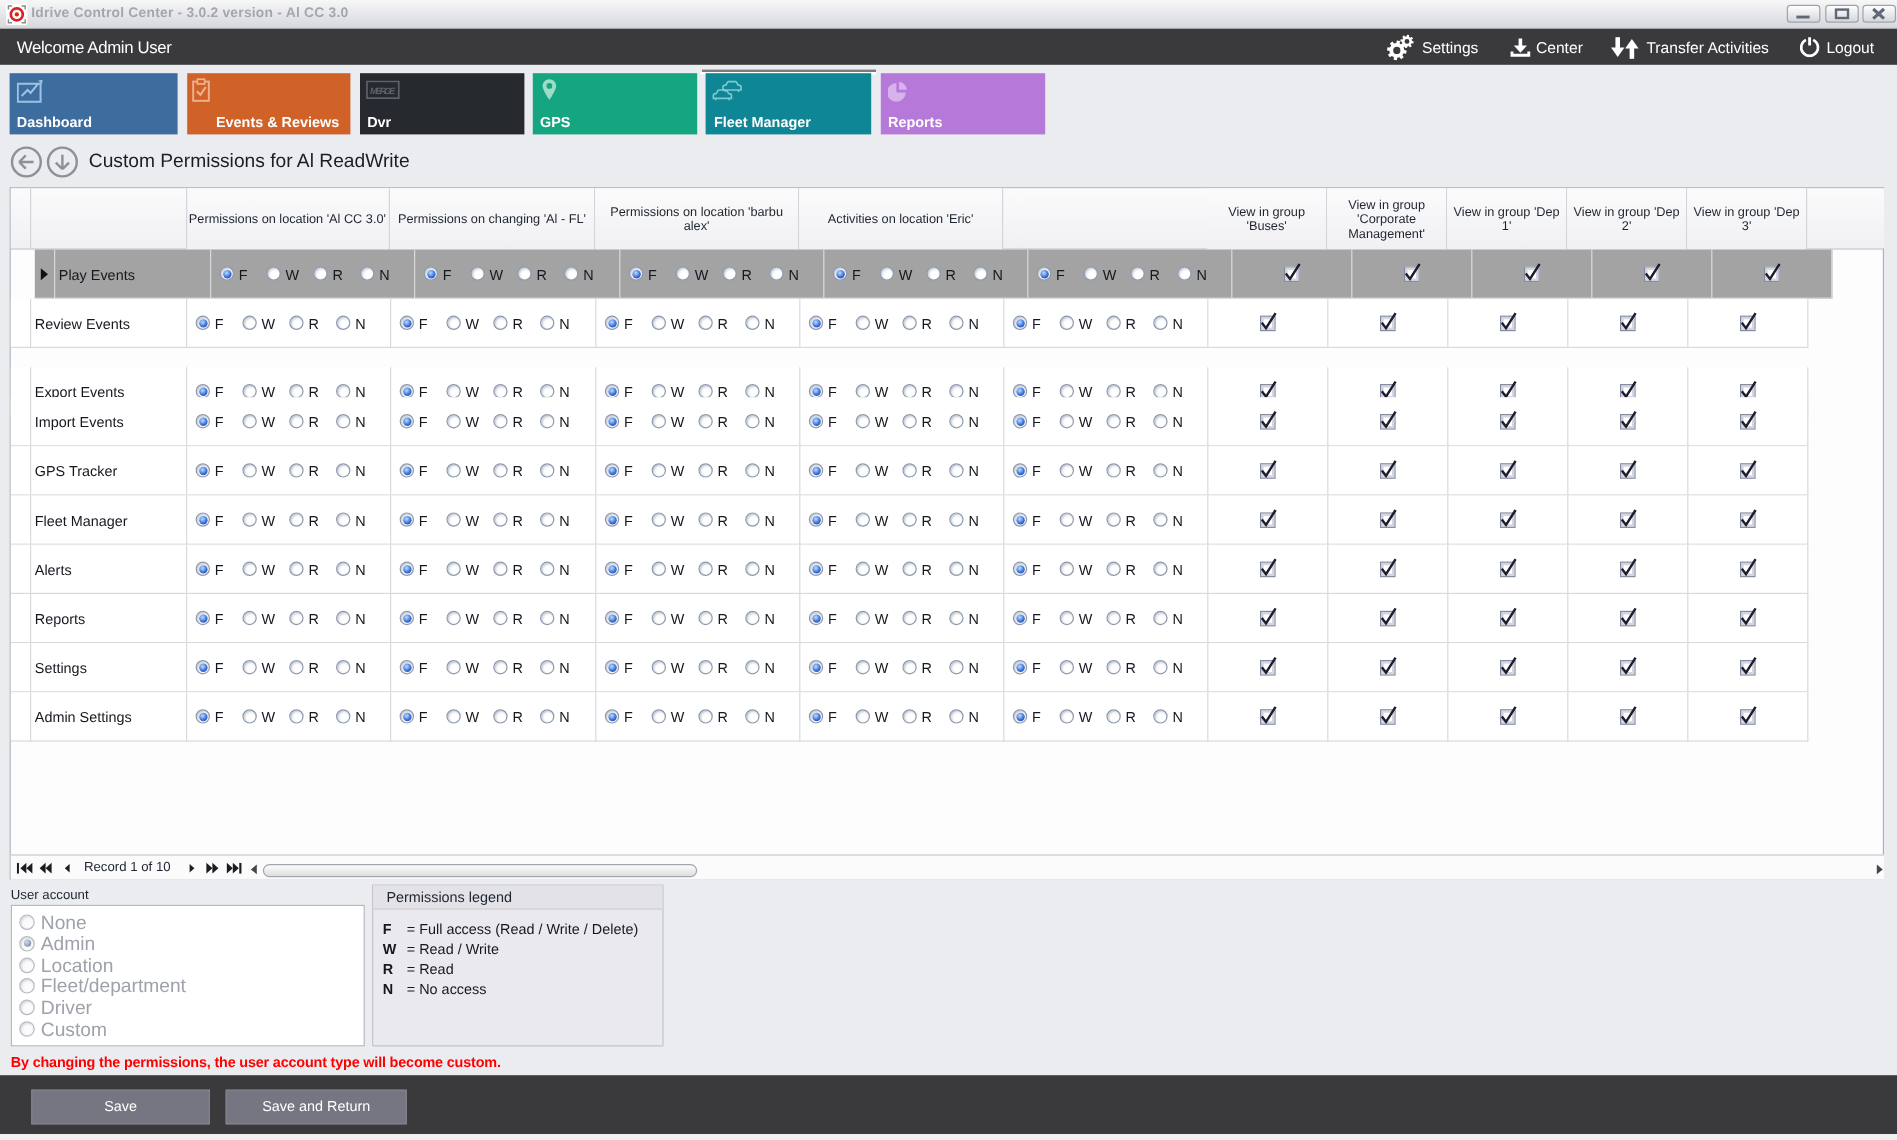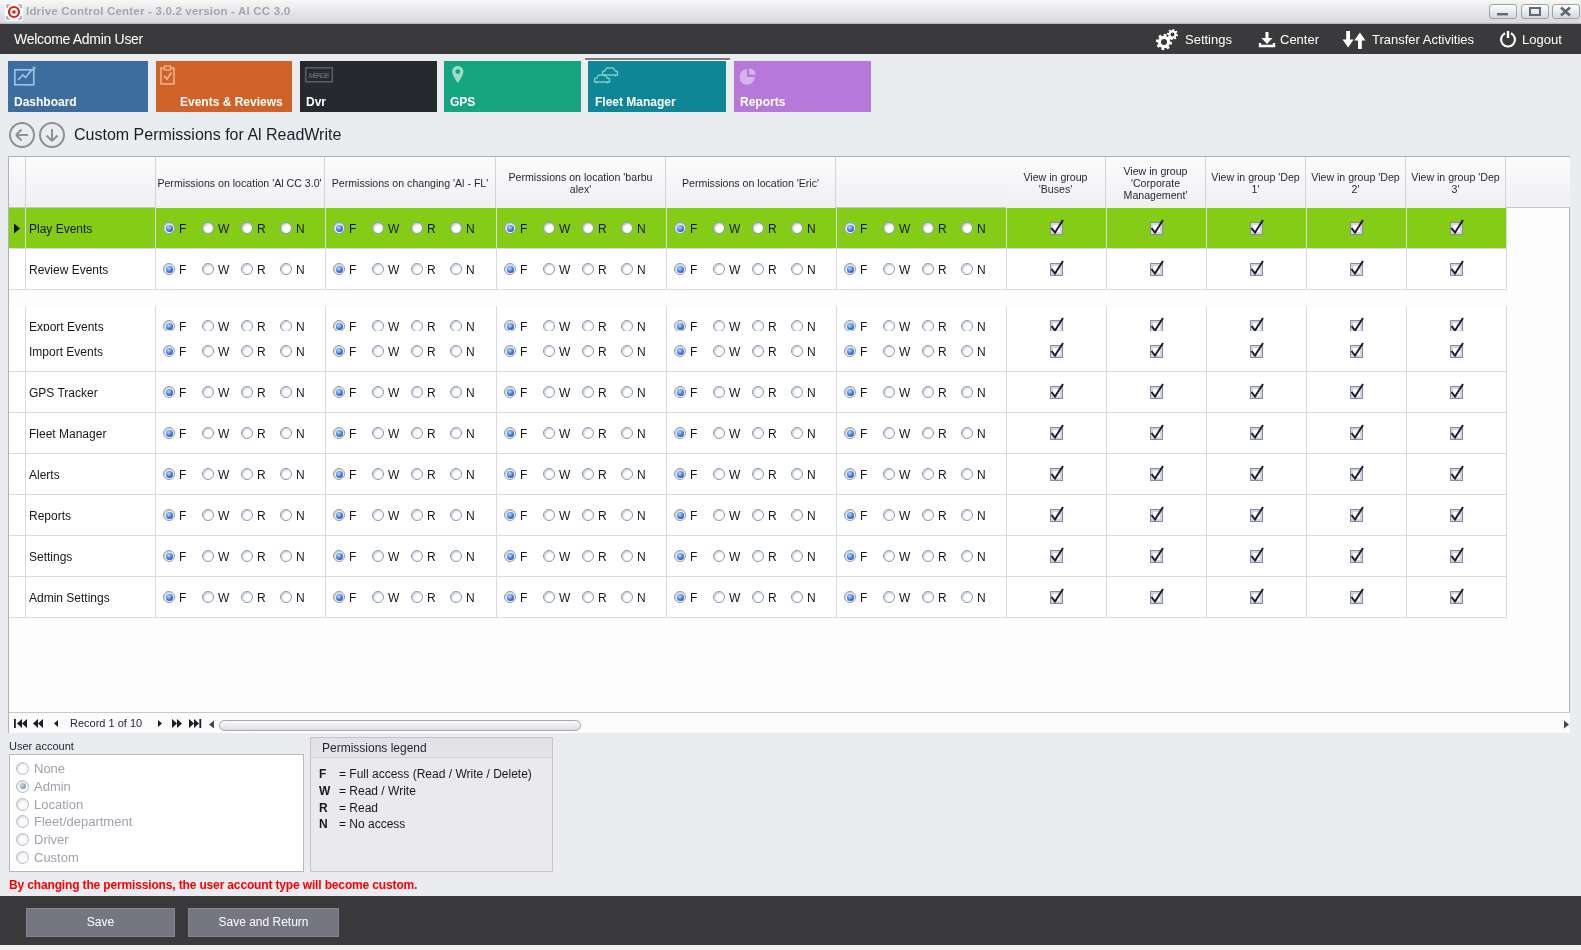--- a/index.html
+++ b/index.html
@@ -21,39 +21,39 @@
 
 .circbtn{position:absolute;top:122px;width:26px;height:26px;border:2px solid #8f9094;border-radius:50%;}
 .pagetitle{position:absolute;left:74px;top:126px;font-size:16px;color:#1b1d25;}
 
 .grid{position:absolute;left:8px;top:156px;width:1562px;height:577px;background:#fdfdfd;border:1px solid #aeb2bc;}
 .gh{position:absolute;top:0px;height:51px;background:linear-gradient(#fbfbfc,#f0f0f3);
   border-right:1px solid #d2d4da;color:#1e2430;font-size:10.6px;text-align:center;
   display:flex;align-items:center;justify-content:center;line-height:12px;}
 .ghead-all{position:absolute;left:0;top:0;width:1561px;height:51px;background:linear-gradient(#fbfbfc,#f0f0f3);border-bottom:1px solid #c2c5cd;}
 .row{position:absolute;left:0;width:1498px;height:41px;background:#fff;border-bottom:1px solid #d8dade;}
-.row.sel{background:#84cc16;}
+.row.sel{background:#a3a3a3;margin-left:20px;}
 .cline{position:absolute;top:0;width:1px;height:41px;background:#d8dade;}
 .rname{position:absolute;left:20px;top:14px;font-size:12px;color:#16181f;}
 .rb{position:absolute;width:12px;height:12px;border-radius:50%;background:#fff;border:1px solid #8c99ad;
   box-shadow:inset 1px 1px 2px rgba(70,90,120,.35);}
 .rb.sel::after{content:'';position:absolute;left:1.5px;top:1.5px;width:7px;height:7px;border-radius:50%;
   background:radial-gradient(circle at 40% 35%,#a6cdf6 10%,#3b6fd8 55%,#1d47a8 95%);}
 .rlab{position:absolute;font-size:12px;color:#16181f;}
 .cb{position:absolute;width:13px;height:13px;background:#fff;border:1px solid #868da0;
   box-shadow:inset 0 0 0 2px #d3d6e0;}
 
 .navbar{position:absolute;left:0;top:555px;width:1561px;height:21px;background:#fbfbfc;border-top:1px solid #c6c8ce;}
 .navtxt{position:absolute;left:61px;top:4px;font-size:11px;color:#1e2430;}
 .sthumb{position:absolute;left:210px;top:7px;width:362px;height:11px;border:1px solid #a2a6ae;border-radius:6px;
   background:linear-gradient(#fbfbfb,#dededf);}
 
 .ualabel{position:absolute;left:9px;top:740px;font-size:11px;color:#1e2430;}
 .uabox{position:absolute;left:9px;top:754px;width:295px;height:118px;background:#fff;border:1px solid #b4b8c0;}
-.ualine{position:absolute;left:13px;font-size:13px;color:#9da2ab;}
+.ualine{position:absolute;left:13px;font-size:16px;color:#9da2ab;}
 .rbd{position:absolute;left:6px;width:13px;height:13px;border-radius:50%;background:#fbfbfc;border:1px solid #b6bac2;
   box-shadow:inset 1px 1px 2px rgba(100,110,130,.25);}
 .rbd.sel::after{content:'';position:absolute;left:2.5px;top:2.5px;width:6px;height:6px;border-radius:50%;
   background:radial-gradient(circle at 35% 32%,#c2ccda 15%,#8694ae 70%);}
 .legend{position:absolute;left:310px;top:737px;width:243px;height:135px;background:#eaeaee;border:1px solid #c3c5cb;border-radius:1px;}
 .leghead{position:absolute;left:0;top:0;width:241px;height:20px;background:#e2e2e7;border-bottom:1px solid #d0d0d6;
   font-size:12px;color:#1e2430;padding:3px 0 0 11px;}
 .legletter{position:absolute;left:8px;font-size:12px;font-weight:bold;color:#16181f;}
 .legtext{position:absolute;left:28px;font-size:12px;color:#16181f;}
 .warn{position:absolute;left:9px;top:878px;font-size:12px;letter-spacing:-0.15px;font-weight:bold;color:#f00;}
@@ -177,21 +177,21 @@
 <div class="gh" style="left:146px;width:170px">
       <span style="white-space:nowrap;">Permissions on location 'Al CC 3.0'</span>
     </div>
 <div class="gh" style="left:316px;width:171px">
       <span style="white-space:nowrap;">Permissions on changing 'Al - FL'</span>
     </div>
 <div class="gh" style="left:487px;width:170px">
       <span style="">Permissions on location 'barbu<br>alex'</span>
     </div>
 <div class="gh" style="left:657px;width:170px">
-      <span style="white-space:nowrap;">Permissions on location 'Eric'</span>
+      <span style="white-space:nowrap;">Activities on location 'Eric'</span>
     </div>
 <div class="gh" style="left:997px;width:100px">
       <span style="">View in group<br>'Buses'</span>
     </div>
 <div class="gh" style="left:1097px;width:100px">
       <span style="">View in group<br>'Corporate<br>Management'</span>
     </div>
 <div class="gh" style="left:1197px;width:100px">
       <span style="">View in group 'Dep<br>1'</span>
     </div>

